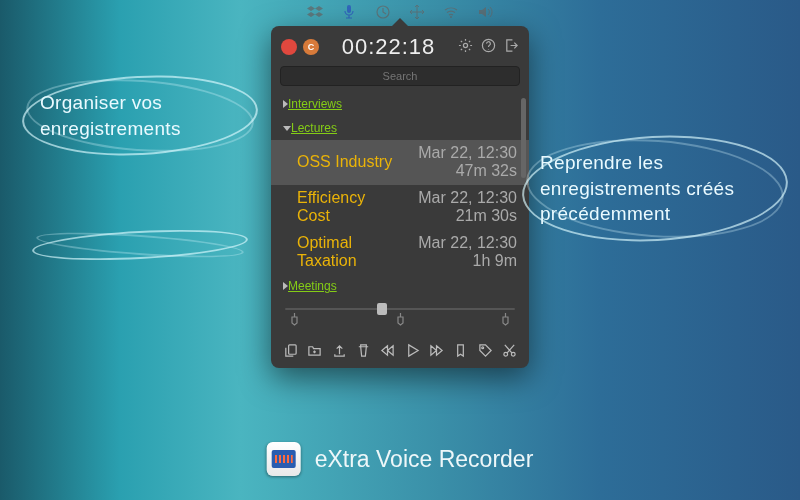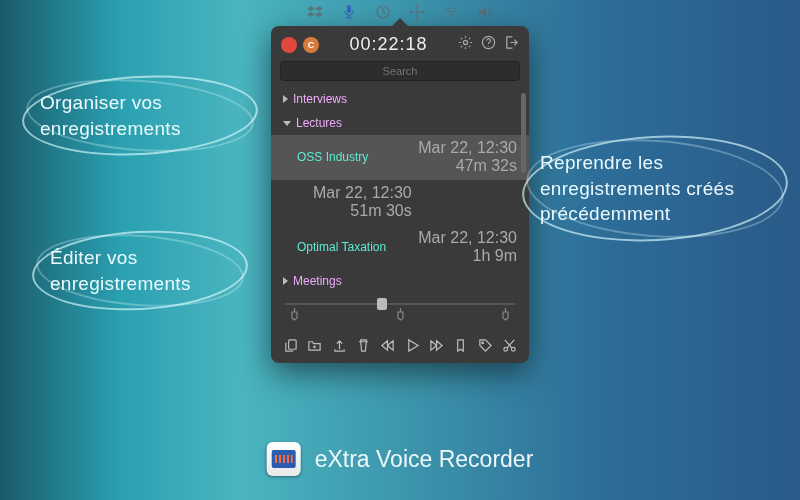--- a/index.html
+++ b/index.html
@@ -24,37 +24,37 @@
     box-shadow: 0 10px 30px rgba(0,0,0,.5);
   }
   .popover::before {
     content:""; position:absolute; top:-8px; left:50%; transform:translateX(-50%);
     border:8px solid transparent; border-bottom-color:#3a3a3a; border-top:none;
   }
   .topbar { display:flex; align-items:center; padding:8px 10px 6px; gap:6px; }
   .dot { width:16px; height:16px; border-radius:50%; cursor:pointer; }
   .dot.red { background:#e0483e; }
   .dot.orn { background:#d77a3a; display:flex; align-items:center; justify-content:center; font-size:9px; color:#fff; font-weight:600; }
-  .timer { flex:1; text-align:center; font-size:18px; letter-spacing:1px; color:#eee; font-weight:300; font-variant-numeric: tabular-nums; }
+  .timer { flex:1; text-align:center; font-size:22px; letter-spacing:1px; color:#eee; font-weight:300; font-variant-numeric: tabular-nums; }
   .topicons { display:flex; gap:8px; }
   .topicons svg { width:15px; height:15px; stroke:#aaa; fill:none; stroke-width:1.3; cursor:pointer; }
   .searchwrap { padding: 0 9px 6px; }
   .search {
     width:100%; background:#2d2d2d; border:1px solid #222; border-radius:4px;
     color:#999; font-size:11px; text-align:center; padding:3px 6px; outline:none;
   }
   .listwrap { position:relative; max-height: 210px; overflow:hidden; }
   .list { font-size:12px; }
-  .group { display:flex; align-items:center; gap:5px; padding:5px 12px; color:#f0abfc; cursor:pointer; }
+  .group { display:flex; align-items:center; padding:5px 12px; color:#84cc16; cursor:pointer;text-decoration:underline; }
   .group .tri { width:0; height:0; display:inline-block; }
   .tri.right { border-top:4px solid transparent; border-bottom:4px solid transparent; border-left:5px solid #bbb; }
   .tri.down { border-left:4px solid transparent; border-right:4px solid transparent; border-top:5px solid #bbb; }
   .item { display:flex; align-items:center; padding:4px 12px 4px 26px; cursor:pointer; }
   .item.selected { background:#555; }
-  .item .name { flex:1; color:#5eead4; font-size:12px; }
+  .item .name { flex:1; color:#eab308; font-size:16px; }
   .item .meta { text-align:right; color:#aaa; font-size:16px; line-height:1.15;margin-left:16px; }
   .scrollbar { position:absolute; right:3px; top:6px; width:5px; height:80px; background:#666; border-radius:3px; }
   .sliderzone { padding: 10px 14px 6px; }
   .track { position:relative; height:2px; background:#555; border-radius:1px; margin-bottom:6px; }
   .thumb { position:absolute; top:-5px; width:10px; height:12px; background:#bbb; border-radius:2px; transform:translateX(-50%); }
   .marks { display:flex; justify-content:space-between; padding:0 4px; margin-top:-3px; }
   .marks svg { width:11px; height:14px; fill:none; stroke:#888; stroke-width:1.2; }
   .bottombar { display:flex; justify-content:space-between; padding:6px 10px 10px; gap:5px; }
   .bottombar .ib { flex:1; display:flex; align-items:center; justify-content:center; cursor:pointer; }
   .bottombar svg { width:15px; height:15px; fill:none; stroke:#bbb; stroke-width:1.3; }
@@ -160,23 +160,24 @@
           <span>Lectures</span>
         </div>
         <div class="item selected">
           <div class="name">OSS Industry</div>
           <div class="meta">
             <div>Mar 22, 12:30</div>
             <div>47m 32s</div>
           </div>
         </div>
         <div class="item">
+          <div class="name">Efficiency Cost</div>
           <div class="meta">
             <div>Mar 22, 12:30</div>
-            <div>51m 30s</div>
+            <div>21m 30s</div>
           </div>
         </div>
         <div class="item">
           <div class="name">Optimal Taxation</div>
           <div class="meta">
             <div>Mar 22, 12:30</div>
             <div>1h 9m</div>
           </div>
         </div>
         <div class="group">
@@ -260,21 +261,20 @@
       </span>
   </div>
 </div>
 
 <div class="callout c1">
   <div class="ring"></div><div class="ring2"></div>
   <span>Organiser vos enregistrements</span>
 </div>
 <div class="callout c2">
   <div class="ring"></div><div class="ring2"></div>
-  <span>Éditer vos enregistrements</span>
 </div>
 <div class="callout c3">
   <div class="ring"></div><div class="ring2"></div>
   <span>Reprendre les enregistrements créés précédemment</span>
 </div>
 
 <div class="footer">
   <div class="logo">
       <div class="inner"></div>
     </div>

